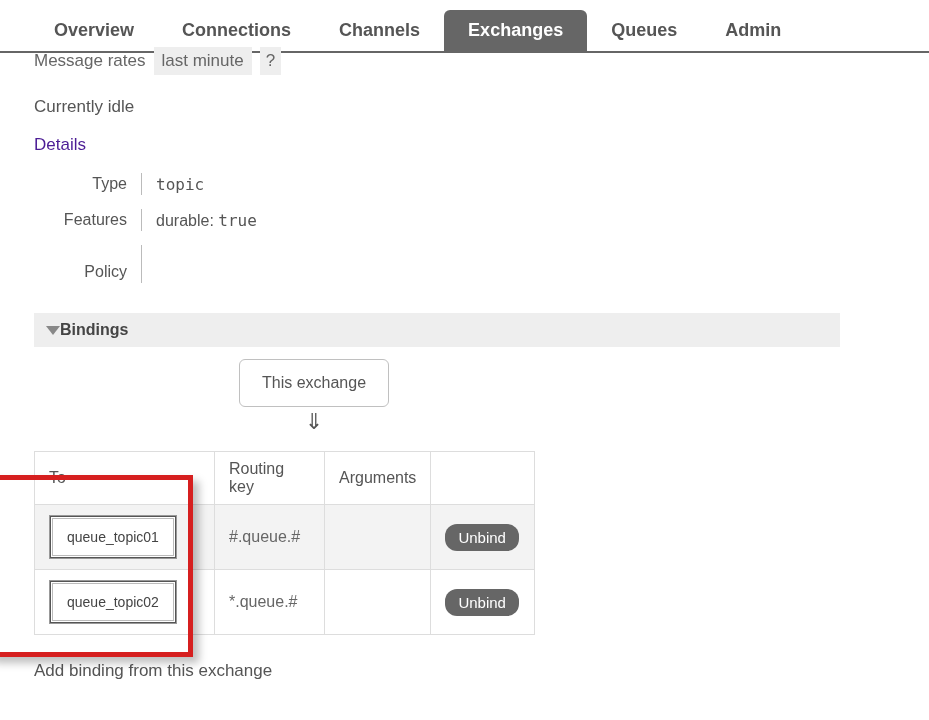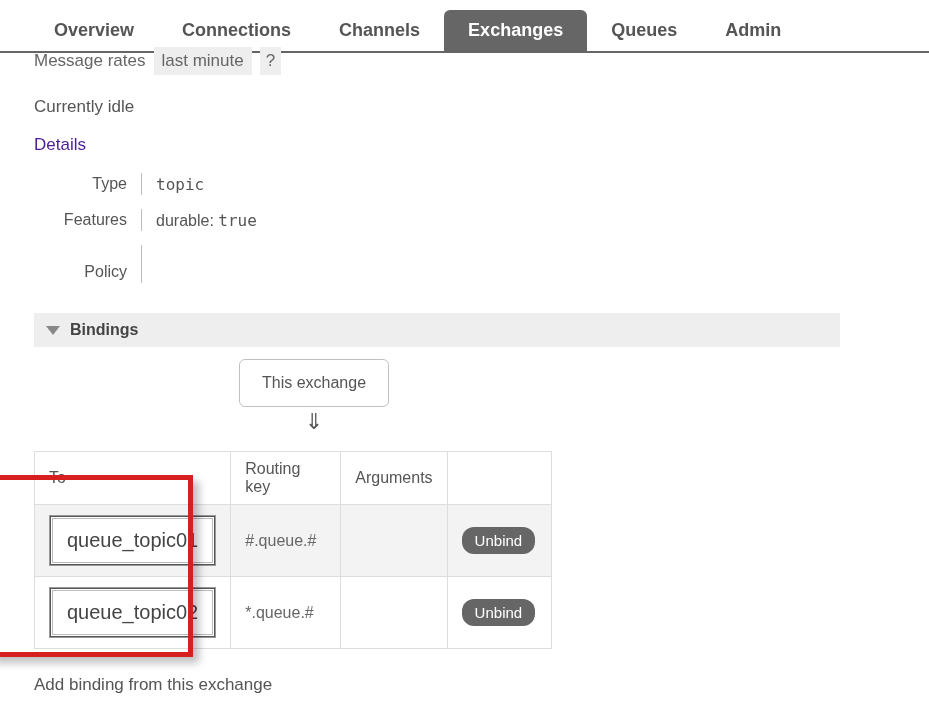--- a/index.html
+++ b/index.html
@@ -75,21 +75,20 @@
     color: #555;
   }
   .mono { font-family: Consolas, monospace; font-size: 16px; }
   .section-hdr {
     background: #eee;
     padding: 8px 12px;
     margin-top: 20px;
     cursor: pointer;
     display: flex;
     align-items: center;
-    gap: 10px;
     width: 806px;
     margin-left: -0px;
   }
   .tri {
     width: 0; height: 0;
     border-left: 7px solid transparent;
     border-right: 7px solid transparent;
     border-top: 9px solid #888;
   }
   .section-hdr .title { font-weight: bold; font-size: 16px; color: #444; }
@@ -143,21 +142,21 @@
     display: inline-block;
     border: 1px solid #999;
     box-shadow: 0 0 0 1px #555 inset;
     background: #fff;
     padding: 2px;
     cursor: pointer;
   }
   .queue-box-inner {
     border: 1px solid #bbb;
     padding: 10px 14px;
-    font-size: 20px;
+    font-size: 14px;
     background: #fff;
     color: #444;
   }
   .unbind {
     background: #666;
     border: none;
     border-radius: 12px;
     color: #fff;
     font-size: 15px;
     padding: 5px 13px;

